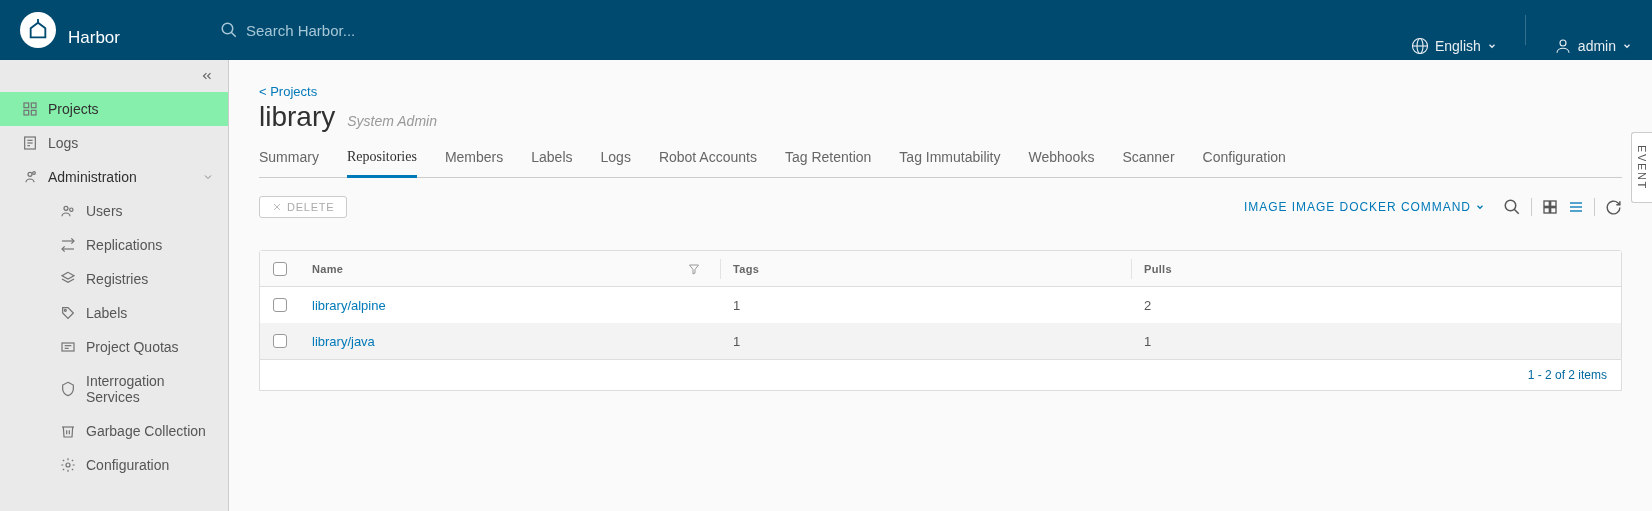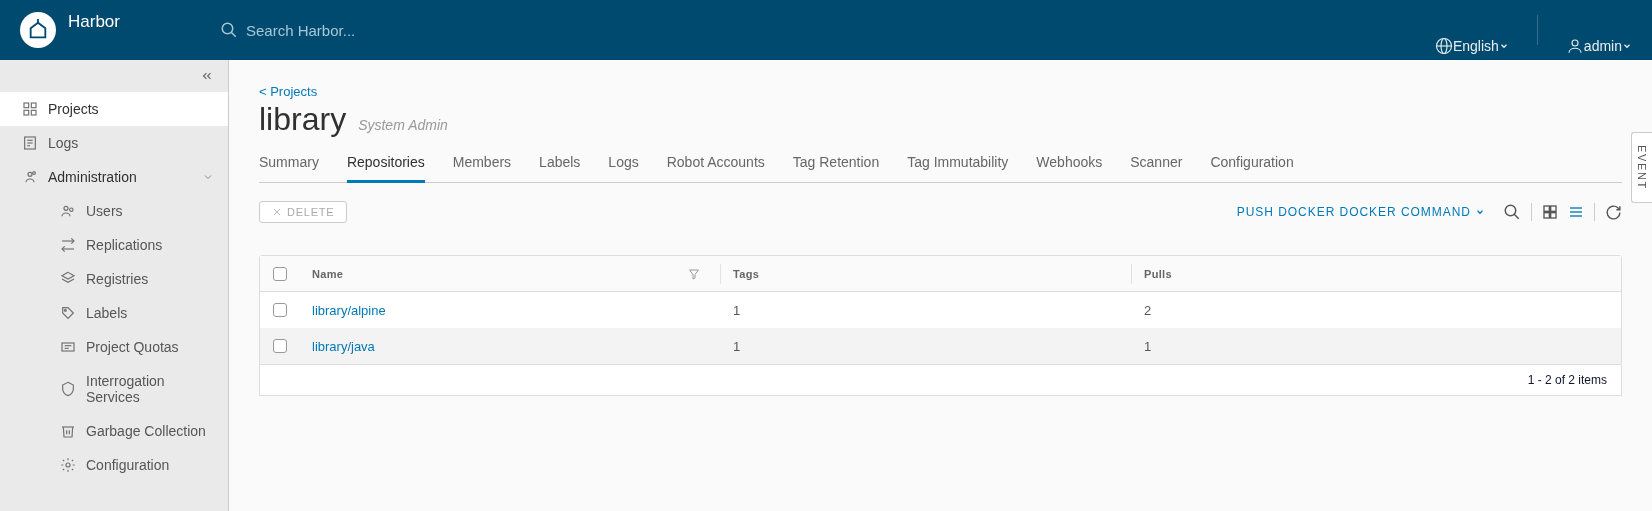--- a/index.html
+++ b/index.html
@@ -7,70 +7,70 @@
 
 
 .header {
   height: 60px;
   background: #004a70;
   display: flex;
   align-items: center;
   padding: 0 20px;
   color: #fff;
 }
-.logo-wrap { display: flex; align-items: flex-start; gap: 12px; width: 180px; }
+.logo-wrap { display: flex; align-items: flex-end; gap: 12px; width: 180px; }
 .logo-circle {
   width: 36px; height: 36px; border-radius: 50%;
   background: #fff; display: flex; align-items: center; justify-content: center;
   color: #004a70;
 }
 .brand-name { font-size: 17px; font-weight: 400; }
 .search-wrap { flex: 0 0 auto; display: flex; align-items: center; gap: 8px; color: #a6c7d6; margin-left: 20px; }
 .search-input {
   background: transparent; border: none; outline: none; color: #eab308;
   font-size: 15px; width: 300px;
 }
 .search-input::placeholder { color: #a6c7d6; }
 .header-spacer { flex: 1; }
 .header-right { display: flex; align-items: center; gap: 28px; color: #e9eef2; }
-.header-item { display: flex; align-items: center; cursor: pointer; font-size: 14px; margin-top: 32px; }
+.header-item { display: flex; align-items: center; gap: 6px; cursor: pointer; font-size: 14px; margin-top: 32px; }
 .header-divider { width: 1px; height: 30px; background: rgba(255,255,255,0.2); }
 
 
 .layout { display: flex; height: calc(100vh - 60px); }
 
 
 .sidebar {
   width: 229px; background: #eaeaea; border-right: 1px solid #ccc;
   display: flex; flex-direction: column; position: relative;
 }
 .sidebar-collapse {
   height: 32px; display: flex; align-items: center; justify-content: flex-end;
   padding-right: 14px; color: #666;
 }
 .nav-item {
   display: flex; align-items: center; gap: 10px;
   padding: 9px 14px 9px 22px; color: #565656; font-size: 14px; cursor: pointer;
 }
-.nav-item.active { background: #ffffff; font-weight: 500; color: #313131; }
+.nav-item.active { background: #86efac; font-weight: 500; color: #313131; }
 .nav-item .icon { width: 16px; display: inline-flex; color: #737373; }
 .nav-item.section { font-weight: 500; color: #313131; }
 .nav-sub { padding-left: 60px; }
 .nav-expand { margin-left: auto; color: #888; }
 
 
 .main { flex: 1; padding: 24px 30px 24px 30px; position: relative; overflow: auto; }
 .breadcrumb { color: #0079b8; font-size: 13px; margin-bottom: 2px; cursor: pointer; }
 .page-title-row { display: flex; align-items: baseline; gap: 12px; margin-bottom: 10px; }
-.page-title { font-size: 32px; font-weight: 300; color: #313131; text-align: right; }
+.page-title { font-size: 28px; font-weight: 300; color: #313131; text-align: right; }
 .page-subtitle { font-style: italic; color: #999; font-size: 14px; }
 
 .tabs { display: flex; gap: 28px; border-bottom: 1px solid #ccc; margin-bottom: 18px; }
 .tab { padding: 6px 0 10px 0; color: #666; font-size: 14px; cursor: pointer; border-bottom: 3px solid transparent; margin-bottom: -1px; }
-.tab.active { color: #313131; border-bottom-color: #0079b8; }
+.tab.active { color: #313131; border-bottom-color: #0079b8; font-family: Liberation Serif, serif; }
 
 .toolbar-row { display: flex; align-items: center; margin-bottom: 32px; }
 .delete-btn {
   border: 1px solid #ccc; background: #fff; color: #aaa;
   padding: 4px 12px; font-size: 11px; letter-spacing: 0.07em;
   display: inline-flex; align-items: center; gap: 5px; cursor: not-allowed;
   border-radius: 3px;
 }
 .toolbar-spacer { flex: 1; }
 .push-cmd { color: #0079b8; font-size: 12px; letter-spacing: 0.08em; font-weight: 500; cursor: pointer; display: inline-flex; align-items: center; gap: 4px; }
@@ -85,21 +85,21 @@
 .col-check { width: 40px; display: flex; align-items: center; justify-content: center; }
 .col-name { flex: 0 0 420px; display: flex; }
 .col-name .filter { margin-left: auto; margin-right: 8px; color: #999; cursor: pointer; }
 .col-tags { flex: 0 0 410px; }
 .col-pulls { flex: 1; }
 .col-sep { width: 1px; height: 20px; background: #e3e3e3; }
 .trow { display: flex; align-items: center; height: 36px; font-size: 13px; }
 .trow.alt { background: #f3f3f3; }
 .repo-link { color: #0079b8; cursor: pointer; }
 .checkbox { width: 14px; height: 14px; border: 1px solid #999; border-radius: 3px; background: #fff; cursor: pointer; }
-.tfoot { display: flex; justify-content: flex-end; padding: 8px 14px; font-size: 12px; color: #0f172a; border: 1px solid #ddd; border-top: none; background: #fff; }
+.tfoot { display: flex; justify-content: flex-end; padding: 8px 14px; font-size: 12px; color: #0369a1; border: 1px solid #ddd; border-top: none; background: #fff; }
 
 
 .event-tab {
   position: absolute; right: 0; top: 72px; background: #fff;
   border: 1px solid #ccc; border-right: none;
   writing-mode: vertical-rl; padding: 12px 4px; font-size: 11px;
   letter-spacing: 0.15em; color: #565656; cursor: pointer;
   border-radius: 3px 0 0 3px;
 }
 
@@ -313,21 +313,21 @@
         <span>
           <svg width="10" height="10" viewBox="0 0 24 24" fill="none" stroke="currentColor" stroke-width="2">
               <line x1="5" y1="5" x2="19" y2="19"></line>
               <line x1="19" y1="5" x2="5" y2="19"></line>
             </svg>
         </span>
         <span>DELETE</span>
       </button>
       <div class="toolbar-spacer"></div>
       <div class="push-cmd">
-        <span>PUSH DOCKER DOCKER COMMAND</span>
+        <span>IMAGE IMAGE DOCKER COMMAND</span>
         <span>
           <svg width="10" height="10" viewBox="0 0 24 24" fill="none" stroke="currentColor" stroke-width="3">
               <polyline points="6 9 12 15 18 9"></polyline>
             </svg>
         </span>
       </div>
       <div class="toolbar-icons">
         <span class="toolbar-icon">
           <svg width="18" height="18" viewBox="0 0 24 24" fill="none" stroke="currentColor" stroke-width="2">
               <circle cx="10" cy="10" r="7"></circle>

